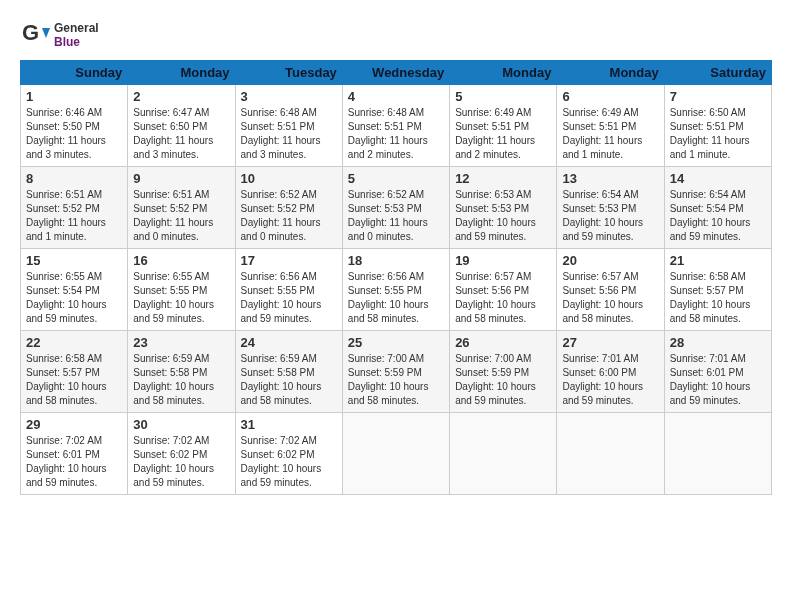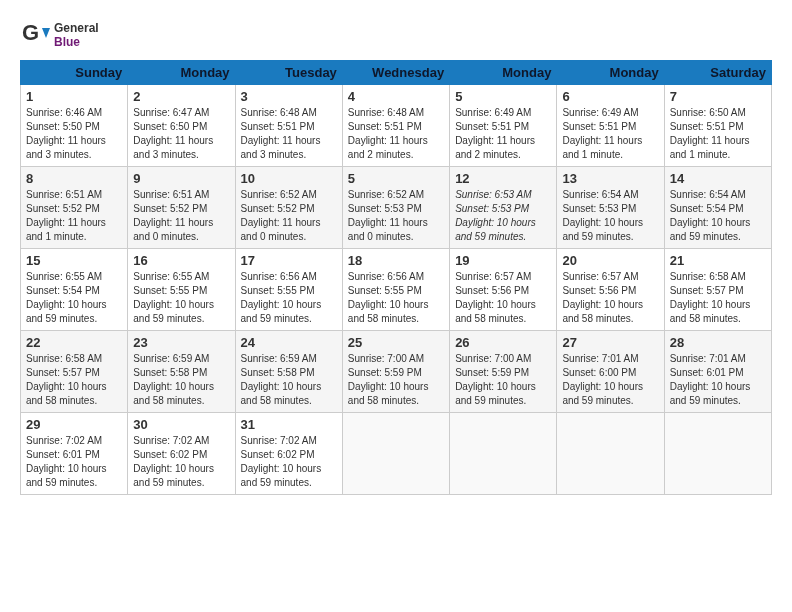--- a/index.html
+++ b/index.html
@@ -173,21 +173,21 @@
 Daylight: 11 hours and 0 minutes.</div>
         </td>
         <td>
           <span class="day-num">5</span>
           <div class="day-info" style="white-space: pre-line;">Sunrise: 6:52 AM
 Sunset: 5:53 PM
 Daylight: 11 hours and 0 minutes.</div>
         </td>
         <td>
           <span class="day-num">12</span>
-          <div class="day-info" style="white-space: pre-line; font-style: italic;">Sunrise: 6:53 AM
+          <div class="day-info" style="white-space: pre-line;">Sunrise: 6:53 AM
 Sunset: 5:53 PM
 Daylight: 10 hours and 59 minutes.</div>
         </td>
         <td>
           <span class="day-num">13</span>
           <div class="day-info" style="white-space: pre-line;">Sunrise: 6:54 AM
 Sunset: 5:53 PM
 Daylight: 10 hours and 59 minutes.</div>
         </td>
         <td>

